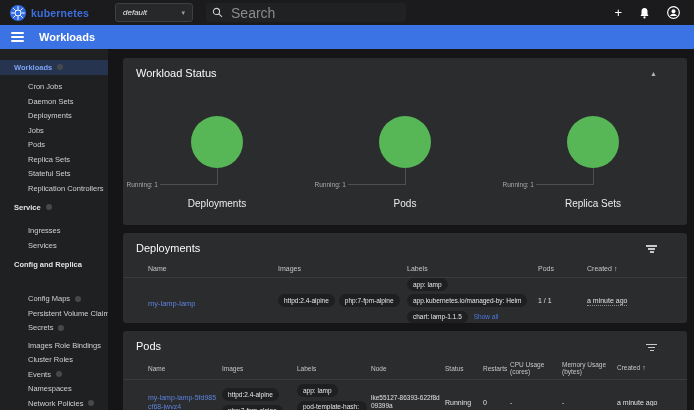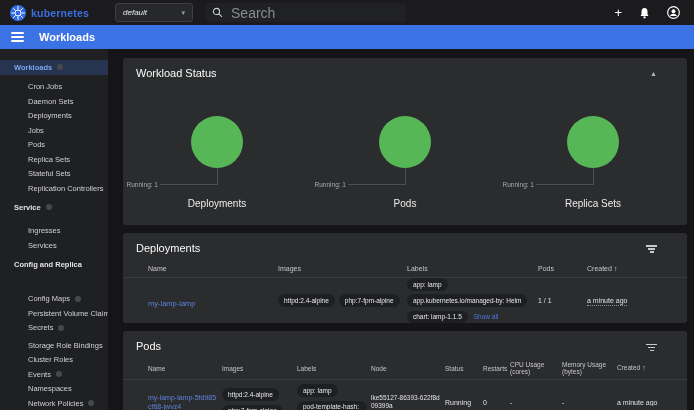--- a/index.html
+++ b/index.html
@@ -210,21 +210,21 @@
       <div class="nav-item">
         <span>Persistent Volume Claims</span>
 
       </div>
       <div class="nav-item">
         <span>Secrets</span>
         <span class="badge"></span>
       </div>
 
       <div class="nav-item" style="margin-top:3px">
-          <span>Storage Role Bindings</span>
+          <span>Images Role Bindings</span>
         </div>
       <div class="nav-item">
           <span>Cluster Roles</span>
         </div>
       <div class="nav-item">
         <span>Events</span>
         <span class="badge"></span>
       </div>
       <div class="nav-item">
           <span>Namespaces</span>

